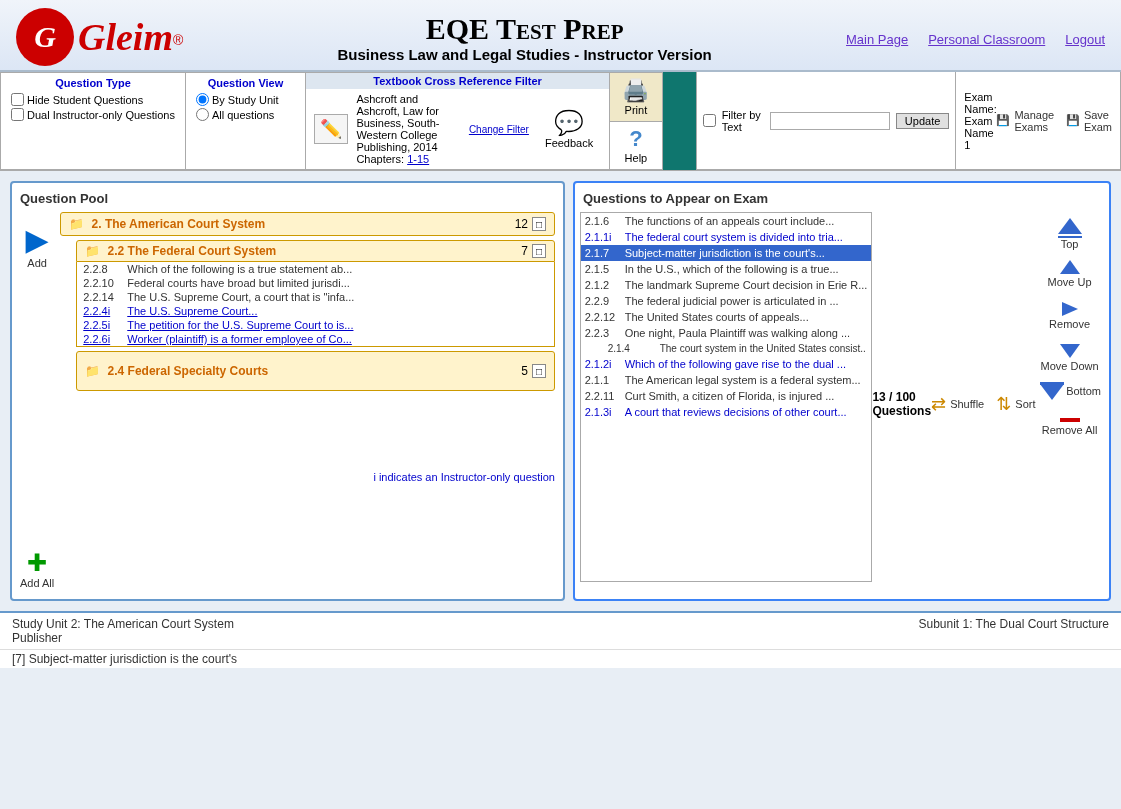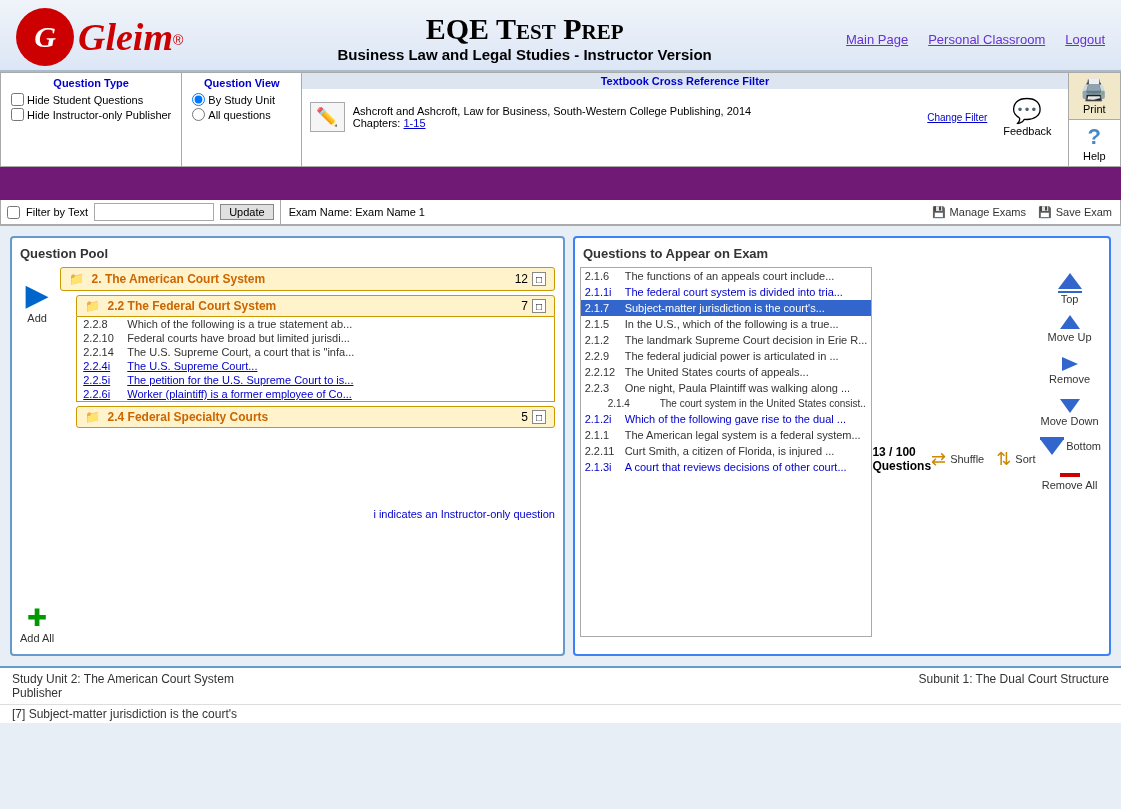--- a/index.html
+++ b/index.html
@@ -24,32 +24,32 @@
       <div style="font-size: 15px; font-weight: bold; color: #000;">Business Law and Legal Studies - Instructor Version</div>
     </div>
     <div style="display: flex; gap: 20px; align-items: center; padding-top: 4px;">
       <a style="color: #6633cc; text-decoration: underline; cursor: pointer; font-size: 13px;">Main Page</a>
       <a style="color: #6633cc; text-decoration: underline; cursor: pointer; font-size: 13px;">Personal Classroom</a>
       <a style="color: #6633cc; text-decoration: underline; cursor: pointer; font-size: 13px;">Logout</a>
     </div>
   </div>
 </div>
 
-<div style="background: #701a75; border-bottom: 1px solid #aaa; display: flex; flex-direction: column; gap: 33px;">
+<div style="background: #0f766e; border-bottom: 1px solid #aaa; display: flex; flex-direction: row; gap: 33px;">
   <div style="display: flex; align-items: stretch;">
 
     <div style="background: white; border: 1px solid #aaa; padding: 4px 10px; border-right: none; min-width: 140px;">
       <div style="color: #0000cc; font-weight: bold; font-size: 11px; text-align: center; margin-bottom: 4px;">Question Type</div>
       <label style="display: flex; align-items: center; gap: 3px; font-size: 11px; margin-bottom: 2px;">
         <input type="checkbox" style="">
         <span>Hide Student Questions</span>
       </label>
       <label style="display: flex; align-items: center; gap: 3px; font-size: 11px;">
         <input type="checkbox" style="">
-        <span>Hide Instructor-only Publisher</span>
+        <span>Dual Instructor-only Questions</span>
       </label>
     </div>
 
     <div style="background: white; border: 1px solid #aaa; padding: 4px 10px; border-right: none; min-width: 120px;">
       <div style="color: #0000cc; font-weight: bold; font-size: 11px; text-align: center; margin-bottom: 4px;">Question View</div>
       <label style="display: flex; align-items: center; gap: 3px; font-size: 11px; margin-bottom: 2px;">
         <input type="radio" name="view" checked="" style="">
         <span>By Study Unit</span>
       </label>
       <label style="display: flex; align-items: center; gap: 3px; font-size: 11px;">
@@ -180,21 +180,21 @@
               <span style="color: #0000cc; text-decoration: underline;">The petition for the U.S. Supreme Court to is...</span>
             </div>
             <div class="question-item" style="display: flex; gap: 6px; padding: 1px 6px; font-size: 11px; cursor: pointer;">
               <span style="min-width: 38px; color: #0000cc; text-decoration: underline;">2.2.6i</span>
               <span style="color: #0000cc; text-decoration: underline;">Worker (plaintiff) is a former employee of Co...</span>
             </div>
           </div>
         </div>
 
         <div style="margin-left: 16px; margin-bottom: 4px;">
-          <div style="background: #fff3cc; border: 1px solid #cc9900; border-radius: 3px; padding: 3px 8px; display: flex; align-items: center; justify-content: space-between; cursor: pointer;">
+          <div style="background: #fff3cc; border: 1px solid #cc9900; border-radius: 3px; padding: 12px 8px; display: flex; align-items: center; justify-content: space-between; cursor: pointer;">
             <span style="color: #cc6600; font-weight: bold; font-size: 12px;">
               <span style="color: #cc9900; margin-right: 4px;">📁</span>
               2.4 Federal Specialty Courts
             </span>
             <span style="display: flex; align-items: center; gap: 4px;">
               <span style="font-size: 12px;">5</span>
               <span style="border: 1px solid #888; width: 14px; height: 14px; display: inline-flex; align-items: center; justify-content: center; font-size: 10px; background: white;">□</span>
             </span>
           </div>
         </div>

